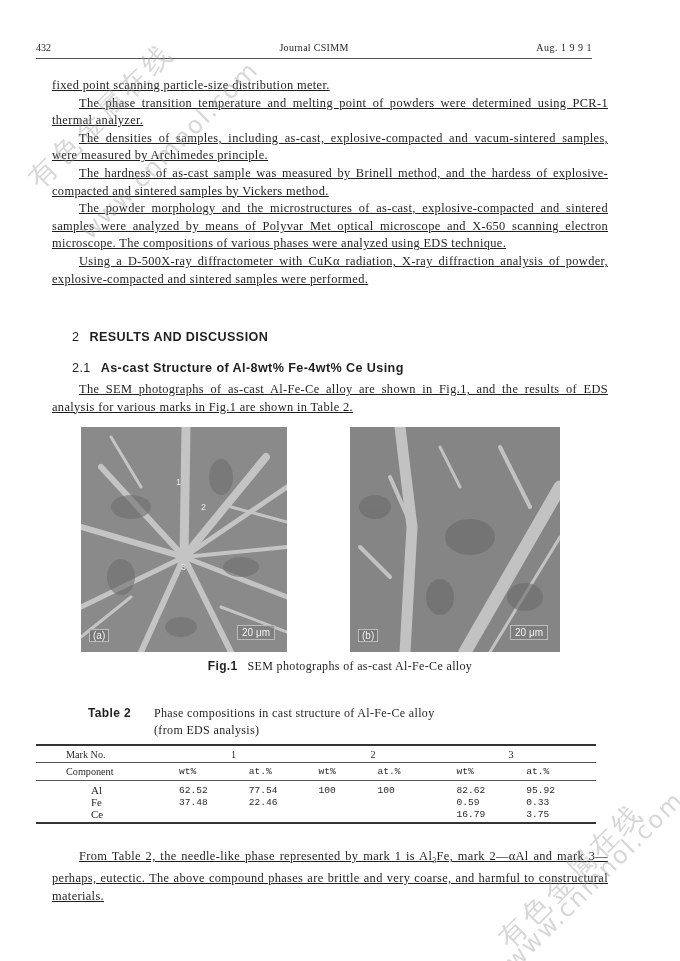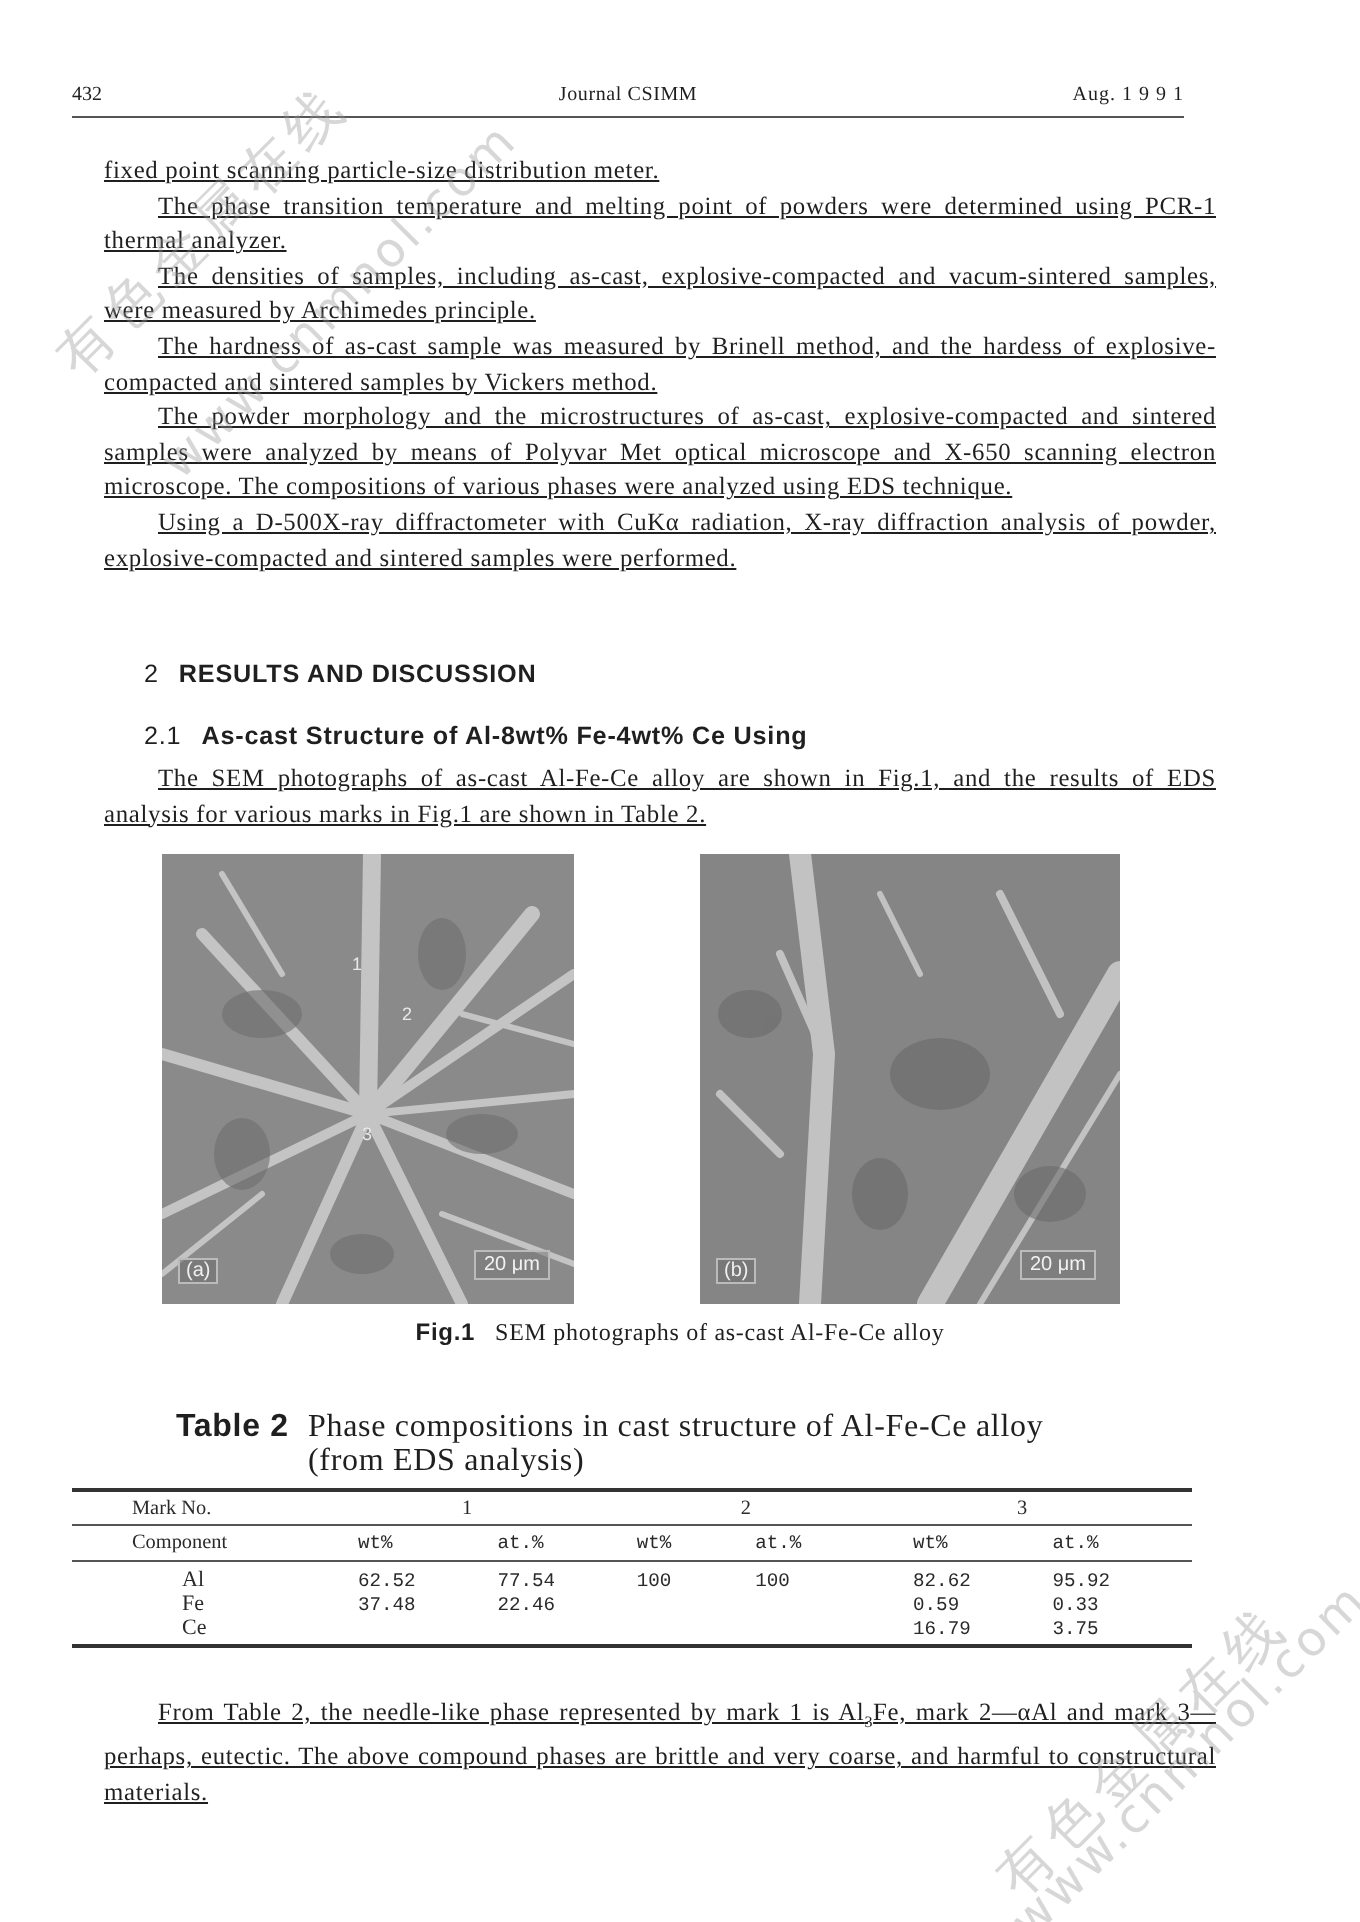--- a/index.html
+++ b/index.html
@@ -29,21 +29,21 @@
   .fig-a { left: 81px; width: 206px; }
   .fig-b { left: 350px; width: 210px; }
   .fig svg { display: block; width: 100%; height: 100%; }
   .fig .lab { position: absolute; font-family: "Liberation Sans", sans-serif; font-size: 9px; color: #e8e8e8; }
   .fig .scale { position: absolute; right: 12px; bottom: 12px; font-family: "Liberation Sans", sans-serif; font-size: 10px; color: #f2f2f2; border: 1px solid #bbb; padding: 1px 4px; background: rgba(120,120,120,0.55); }
   .fig .tag { position: absolute; left: 8px; bottom: 10px; font-family: "Liberation Sans", sans-serif; font-size: 10px; color: #f0f0f0; border: 1px solid #bbb; padding: 0 3px; background: rgba(110,110,110,0.55); }
 
   .caption { position: absolute; left: 0; width: 680px; text-align: center; font-size: 12px; letter-spacing: 0.35px; }
   .caption .figlab { font-family: "Liberation Sans", sans-serif; font-weight: bold; margin-right: 10px; }
 
-  .tcap { position: absolute; left: 88px; top: 705px; font-size: 16px; line-height: 17px; letter-spacing: 0.35px; }
+  .tcap { position: absolute; left: 88px; top: 705px; font-size: 12px; line-height: 17px; letter-spacing: 0.35px; }
   .tcap .tl { font-family: "Liberation Sans", sans-serif; font-weight: bold; display: inline-block; width: 66px; }
   .tcap .l2 { padding-left: 66px; }
 
   
   table.eds { position: absolute; left: 36px; top: 744px; width: 560px; border-collapse: collapse; font-family: "Liberation Mono", "DejaVu Sans Mono", monospace; font-size: 9.6px; color: #2a2a2a; }
   table.eds td { padding: 0; height: 12px; vertical-align: middle; }
   table.eds tr.mark td { border-top: 2px solid #333; border-bottom: 1px solid #555; height: 16px; font-family: "Liberation Serif", serif; font-size: 10.2px; }
   table.eds tr.comp td { border-bottom: 1px solid #555; height: 17px; }
   table.eds tr.comp td.c0 { font-family: "Liberation Serif", serif; font-size: 10.2px; }
   table.eds tr.last td { border-bottom: 2px solid #333; padding-bottom: 2px; }

